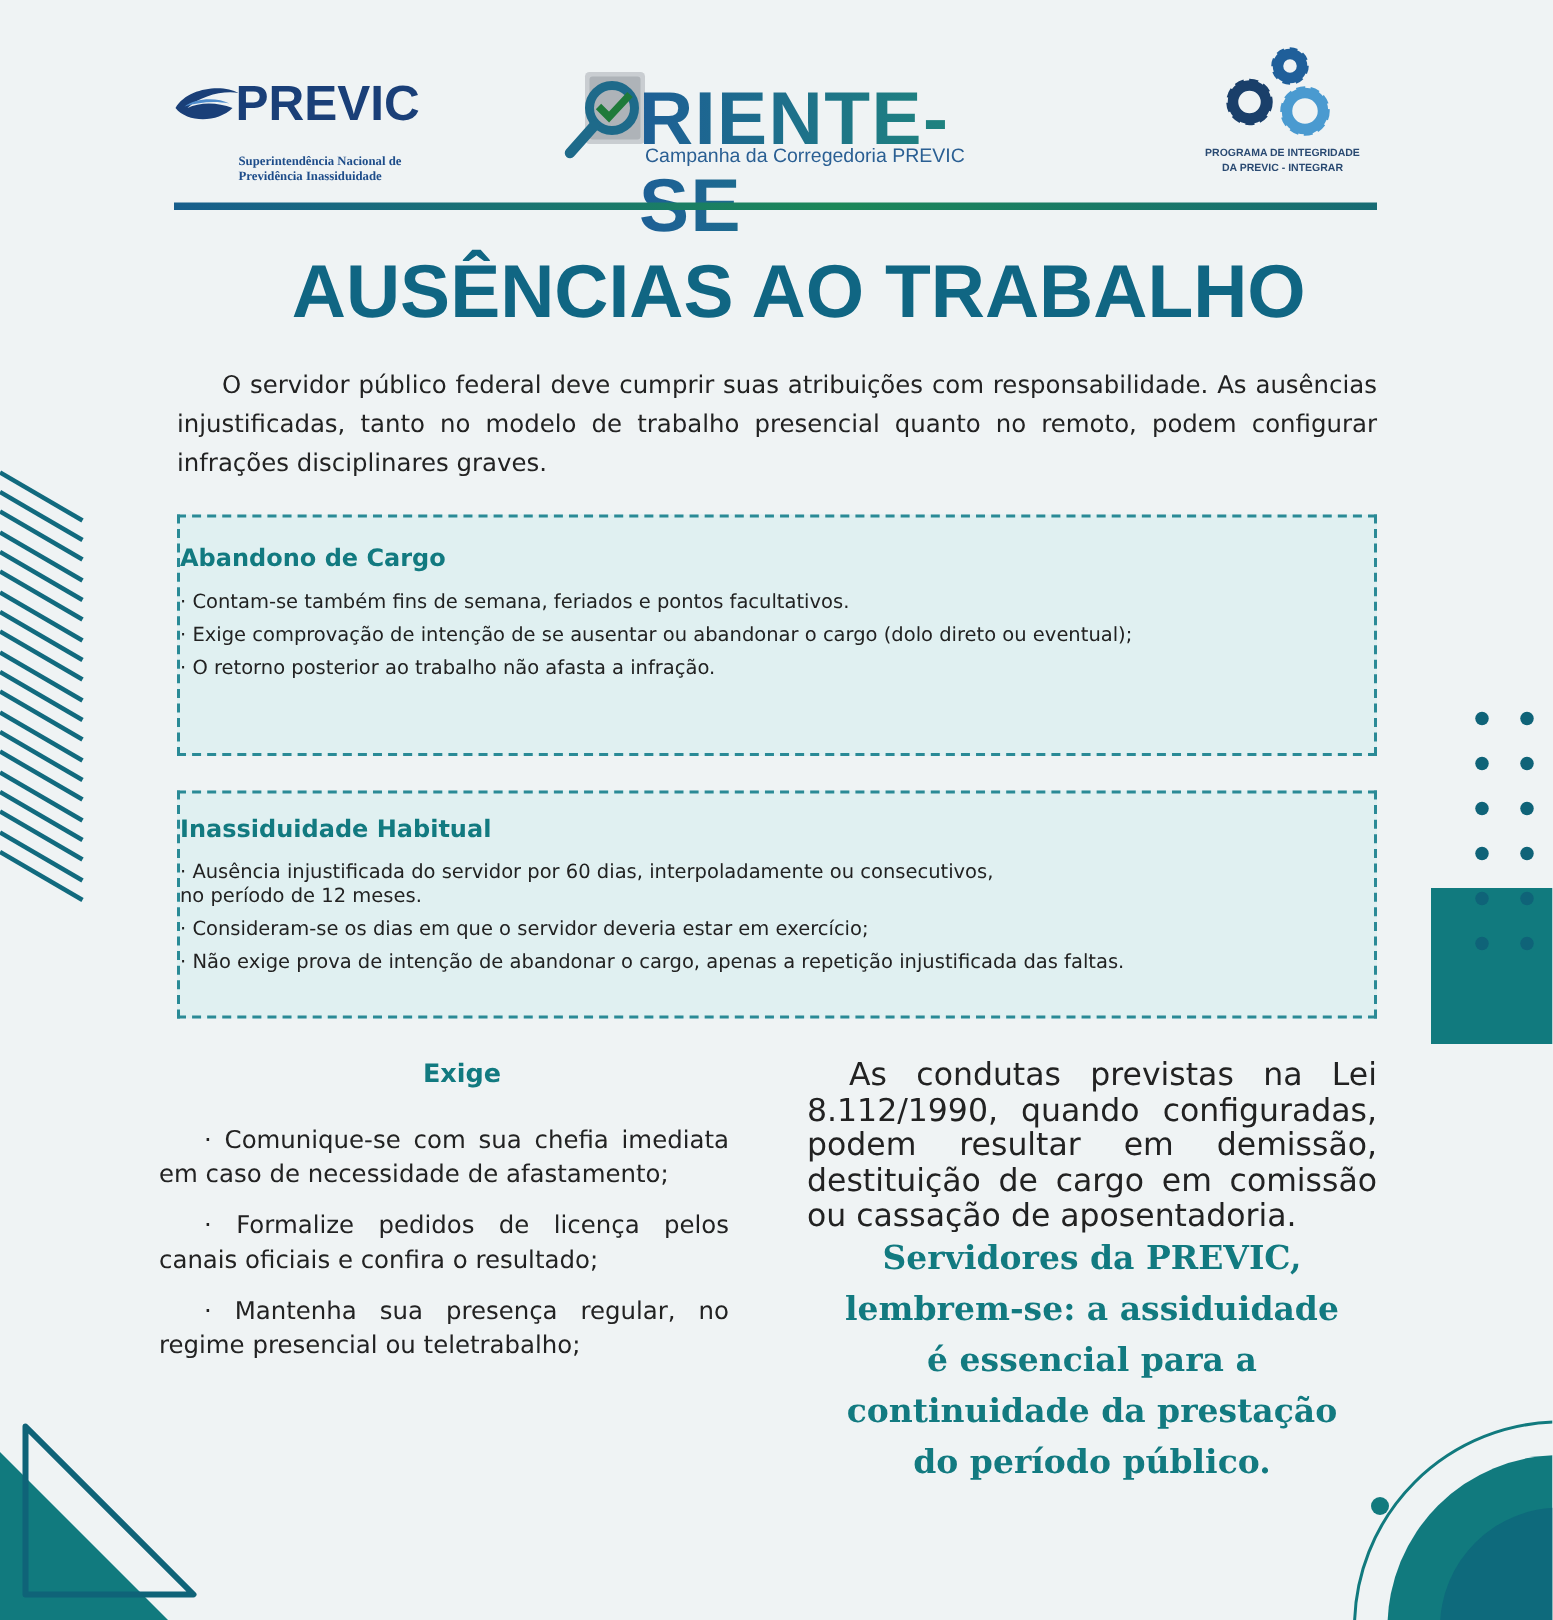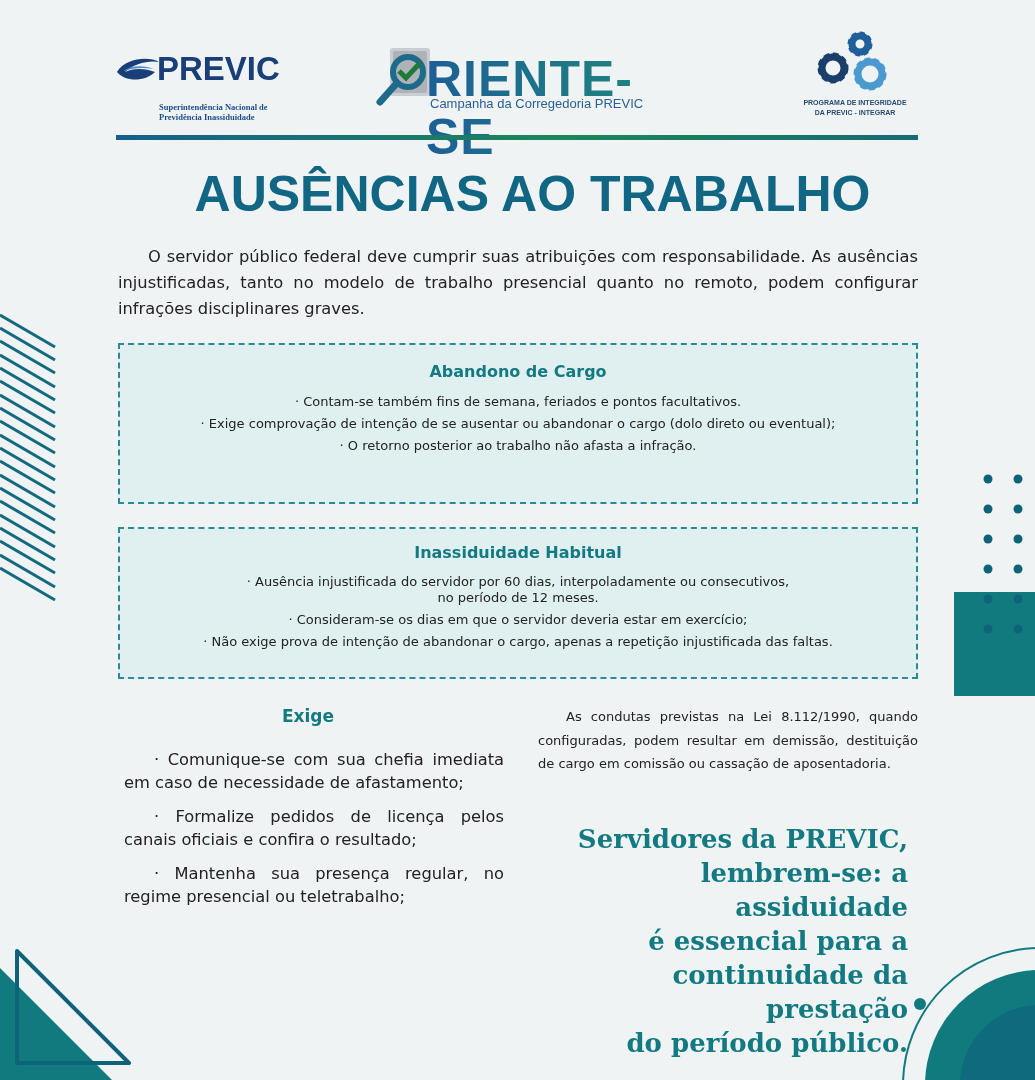--- a/index.html
+++ b/index.html
@@ -10,32 +10,32 @@
   .previc-word{position:absolute;left:42px;top:-2px;font-family:"Liberation Sans",sans-serif;font-weight:bold;font-size:33px;color:#1a3f78;letter-spacing:0px;}
   .previc-sub{position:absolute;left:44px;top:50px;font-family:Liberation Serif, serif;font-size:8.5px;font-weight:bold;color:#1e4d8a;line-height:10px;white-space:nowrap;}
   .oriente{left:374px;top:44px;width:300px;height:70px;}
   .oriente-word{position:absolute;left:52px;top:6px;font-family:"Liberation Sans",sans-serif;font-size:50px;font-weight:bold;letter-spacing:1px;background:linear-gradient(90deg,#1d5f96,#1f8a7a);-webkit-background-clip:text;background-clip:text;color:transparent;}
   .oriente-sub{position:absolute;left:56px;top:52px;font-family:Liberation Sans, sans-serif;font-size:13px;color:#2a5f93;white-space:nowrap;}
   .integrar{left:790px;top:26px;width:130px;height:100px;}
   .integrar-text{position:absolute;left:0;top:72px;width:130px;text-align:center;font-family:"Liberation Sans",sans-serif;font-size:7px;font-weight:bold;color:#2a4a72;line-height:10px;}
   .divider{left:116px;top:135px;width:802px;height:5px;background:linear-gradient(90deg,#175e8c,#1b8758 55%,#176b74);}
   .title{left:0;top:165px;width:1035px;text-align:center;font-family:"Liberation Sans",sans-serif;font-weight:bold;font-size:50px;color:#106683;letter-spacing:0px;padding-left:15px;}
   .intro{left:118px;top:244px;width:800px;font-size:16.3px;line-height:26px;text-align:justify;text-indent:30px;color:#222;}
-  .box{left:118px;width:800px;border:2px dashed #2a8a96;background:#e0f0f1;box-sizing:border-box;text-align:center;}
+  .box{left:118px;width:800px;border:2px dashed #2a8a96;background:#e0f0f1;box-sizing:border-box;}
   .box1{top:343px;height:161px;}
   .box2{top:527px;height:152px;}
   .box h3{margin:0;font-size:16px;font-weight:bold;color:#127a80;}
   .box1 h3{margin-top:17px;margin-bottom:13px;}
   .box2 h3{margin-top:14px;margin-bottom:12px;}
   .box .item{font-size:13px;line-height:16px;margin-bottom:6px;color:#222;}
   .dicas-title{left:118px;top:706px;width:380px;text-align:center;font-size:17px;font-weight:bold;color:#127a80;}
-  .dicas{left:124px;top:748px;width:380px;}
+  .dicas{left:106px;top:748px;width:380px;}
   .dica{font-size:16.3px;line-height:23px;text-align:justify;text-indent:30px;margin-bottom:11px;color:#222;}
-  .lei{left:538px;top:705px;width:380px;font-size:13px;line-height:23.5px;text-align:justify;text-indent:28px;color:#222;}
-  .quote{left:548px;top:822px;width:360px;text-align:right;font-family:"DejaVu Serif","Liberation Serif",serif;font-weight:bold;font-size:26px;line-height:34px;color:#127a80;}
+  .lei{left:538px;top:705px;width:380px;font-size:21px;line-height:23.5px;text-align:justify;text-indent:28px;color:#222;}
+  .quote{left:548px;top:822px;width:360px;text-align:center;font-family:"DejaVu Serif","Liberation Serif",serif;font-weight:bold;font-size:22px;line-height:34px;color:#127a80;}
   .quote span{display:block;}
   .deco{position:absolute;}
 </style>
 </head>
 <body>
 
 <div class="abs previc-logo">
   <svg class="deco" style="left:0;top:4px" width="44" height="26" viewBox="0 0 44 26">
     <path d="M2 16 C10 2, 34 0, 44 6 C34 4, 18 8, 10 16 C18 12, 30 12, 40 16 C30 26, 10 26, 2 16 Z" fill="#1a3f78"></path>
     <path d="M8 15 C16 9, 30 9, 38 13 C28 11, 18 12, 8 15 Z" fill="#4f8ccc"></path>

